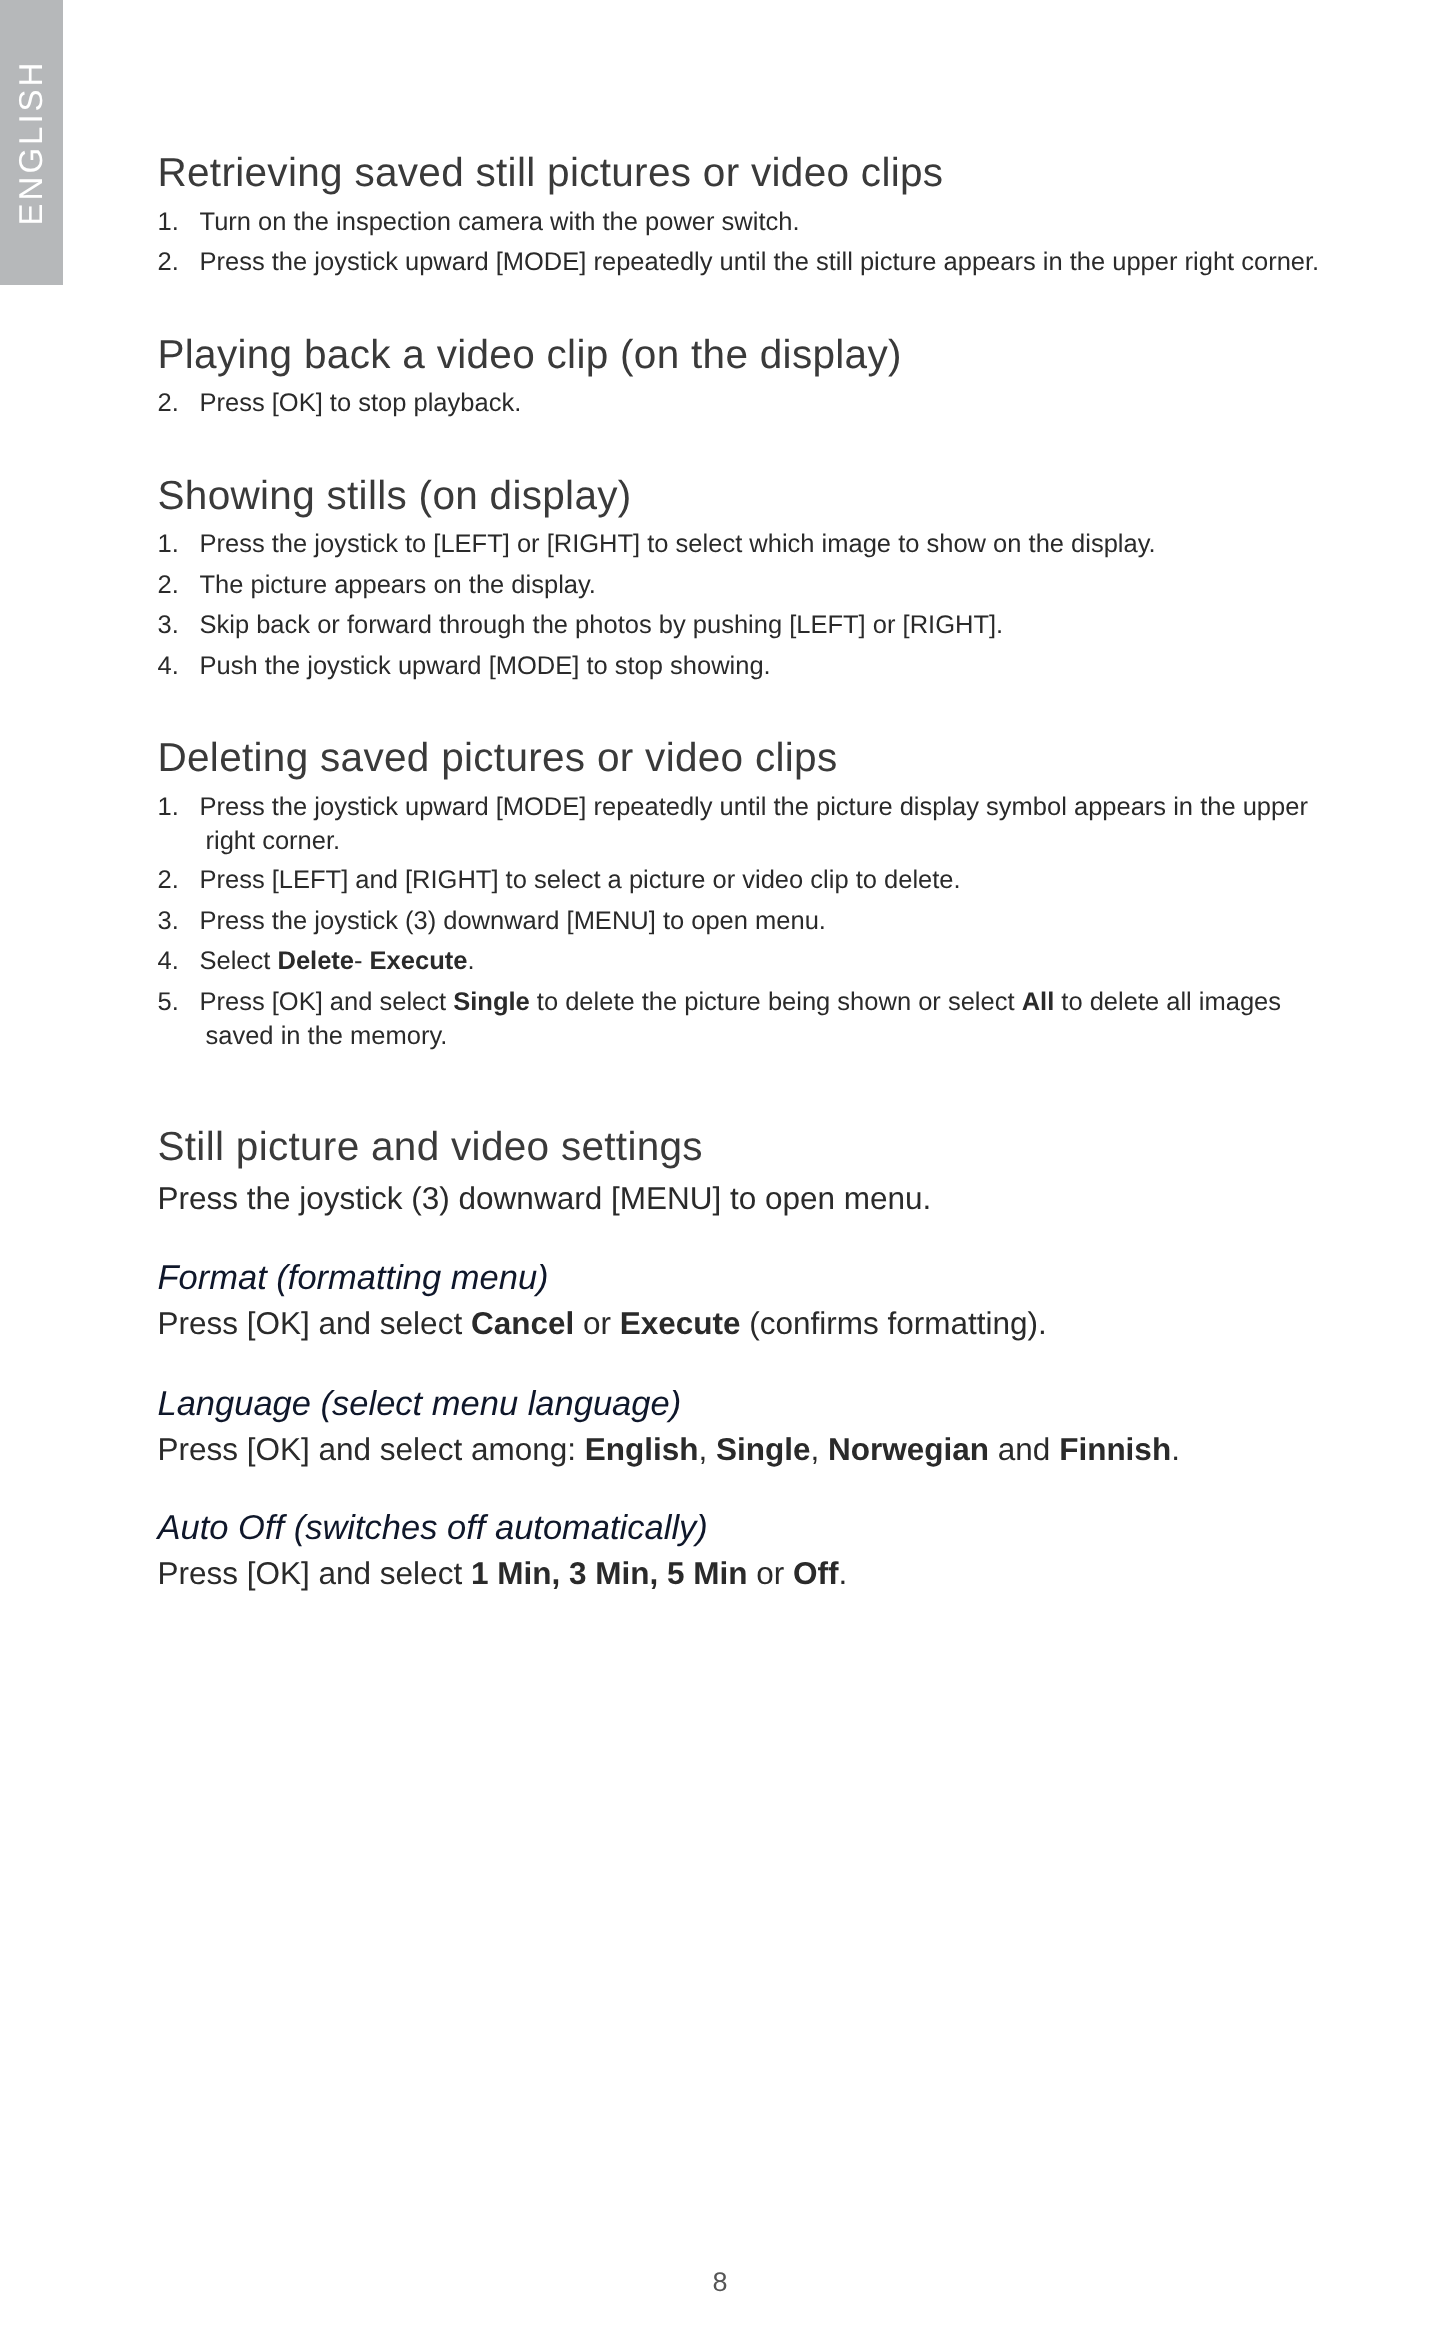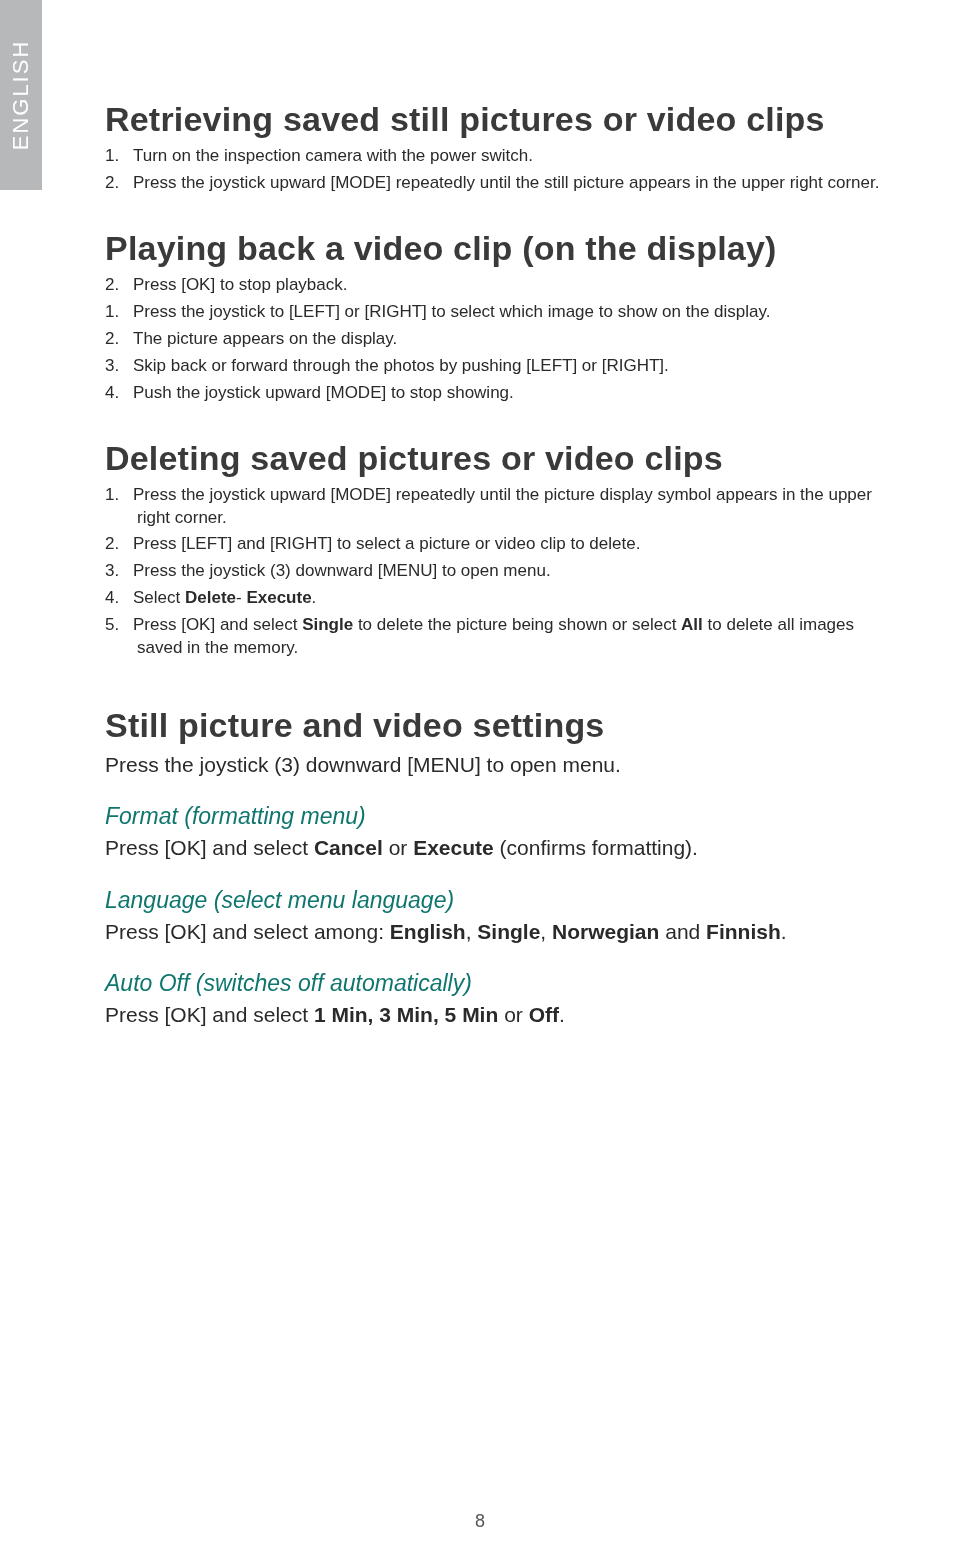--- a/index.html
+++ b/index.html
@@ -16,33 +16,33 @@
   }
   .side-tab span {
     transform: rotate(-90deg);
     color: #fff;
     font-weight: 400;
     letter-spacing: 2px;
     font-size: 22px;
     white-space: nowrap;
   }
   h2.section {
-    font-weight: 700;
-    font-size: 34px;
+    font-weight: 400;
+    font-size: 27px;
     color: #3a3a3a;
     margin-top: 34px;
     margin-bottom: 6px;
     letter-spacing: 0.2px;
   }
   h2.section.first { margin-top: 0; }
   h3.sub {
     font-weight: 400;
     font-style: italic;
     font-size: 23px;
-    color: #0f766e;
+    color: #0f172a;
     margin-top: 24px;
     margin-bottom: 4px;
   }
   p.body {
     font-size: 21px;
     line-height: 1.35;
     color: #2a2a2a;
     margin-bottom: 2px;
   }
   ol.numlist {
@@ -81,20 +81,21 @@
   <ol class="numlist">
     <li><span class="num">1.</span><span>Turn on the inspection camera with the power switch.</span></li>
     <li><span class="num">2.</span><span>Press the joystick upward [MODE] repeatedly until the still picture appears in the upper right corner.</span></li>
   </ol>
 
   <h2 class="section">Playing back a video clip (on the display)</h2>
   <ol class="numlist">
     <li><span class="num">2.</span><span>Press [OK] to stop playback.</span></li>
   </ol>
 
+  <h2 class="section">Showing stills  (on display)</h2>
   <ol class="numlist">
     <li><span class="num">1.</span><span>Press the joystick to [LEFT] or [RIGHT] to select which image to show on the display.</span></li>
     <li><span class="num">2.</span><span>The picture appears on the display.</span></li>
     <li><span class="num">3.</span><span>Skip back or forward through the photos by pushing [LEFT] or [RIGHT].</span></li>
     <li><span class="num">4.</span><span>Push the joystick upward [MODE] to stop showing.</span></li>
   </ol>
 
   <h2 class="section">Deleting saved pictures or video clips</h2>
   <ol class="numlist">
     <li><span class="num">1.</span><span>Press the joystick upward [MODE] repeatedly until the picture display symbol appears in the upper right corner.</span></li>

